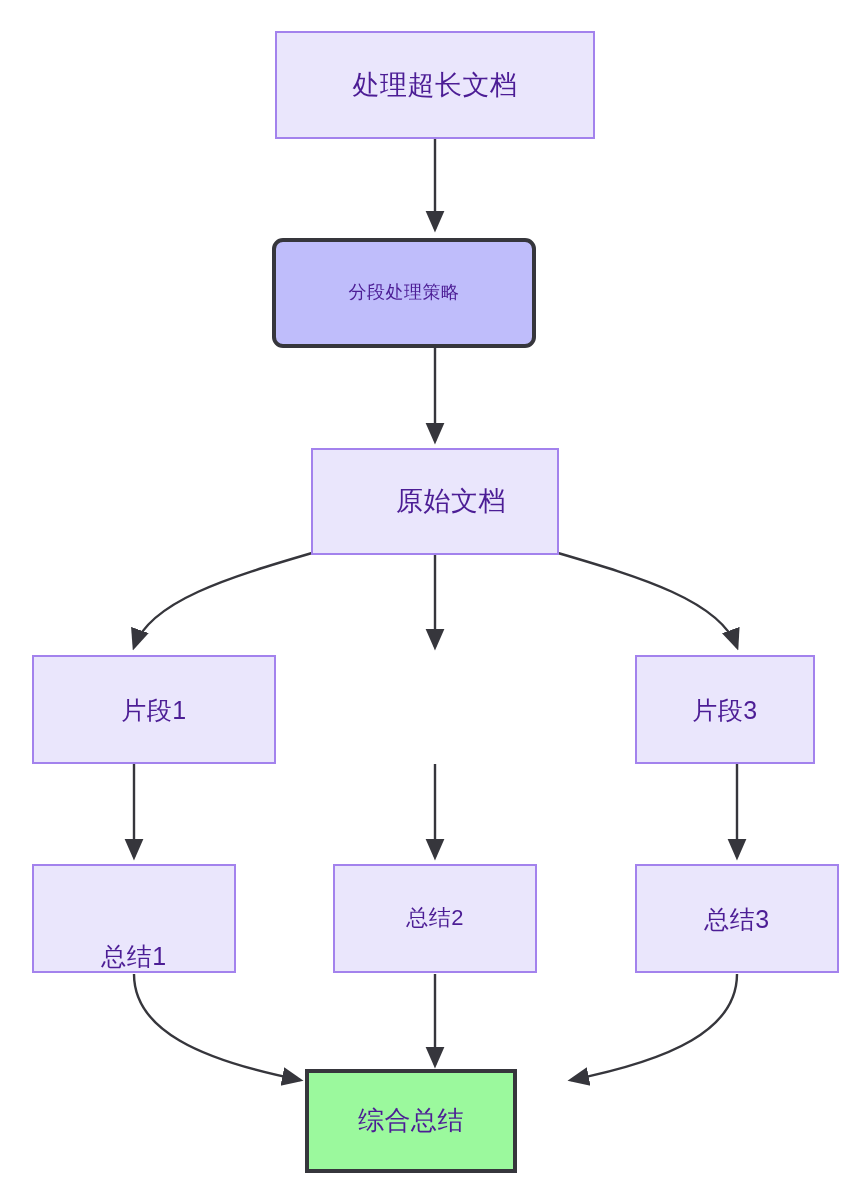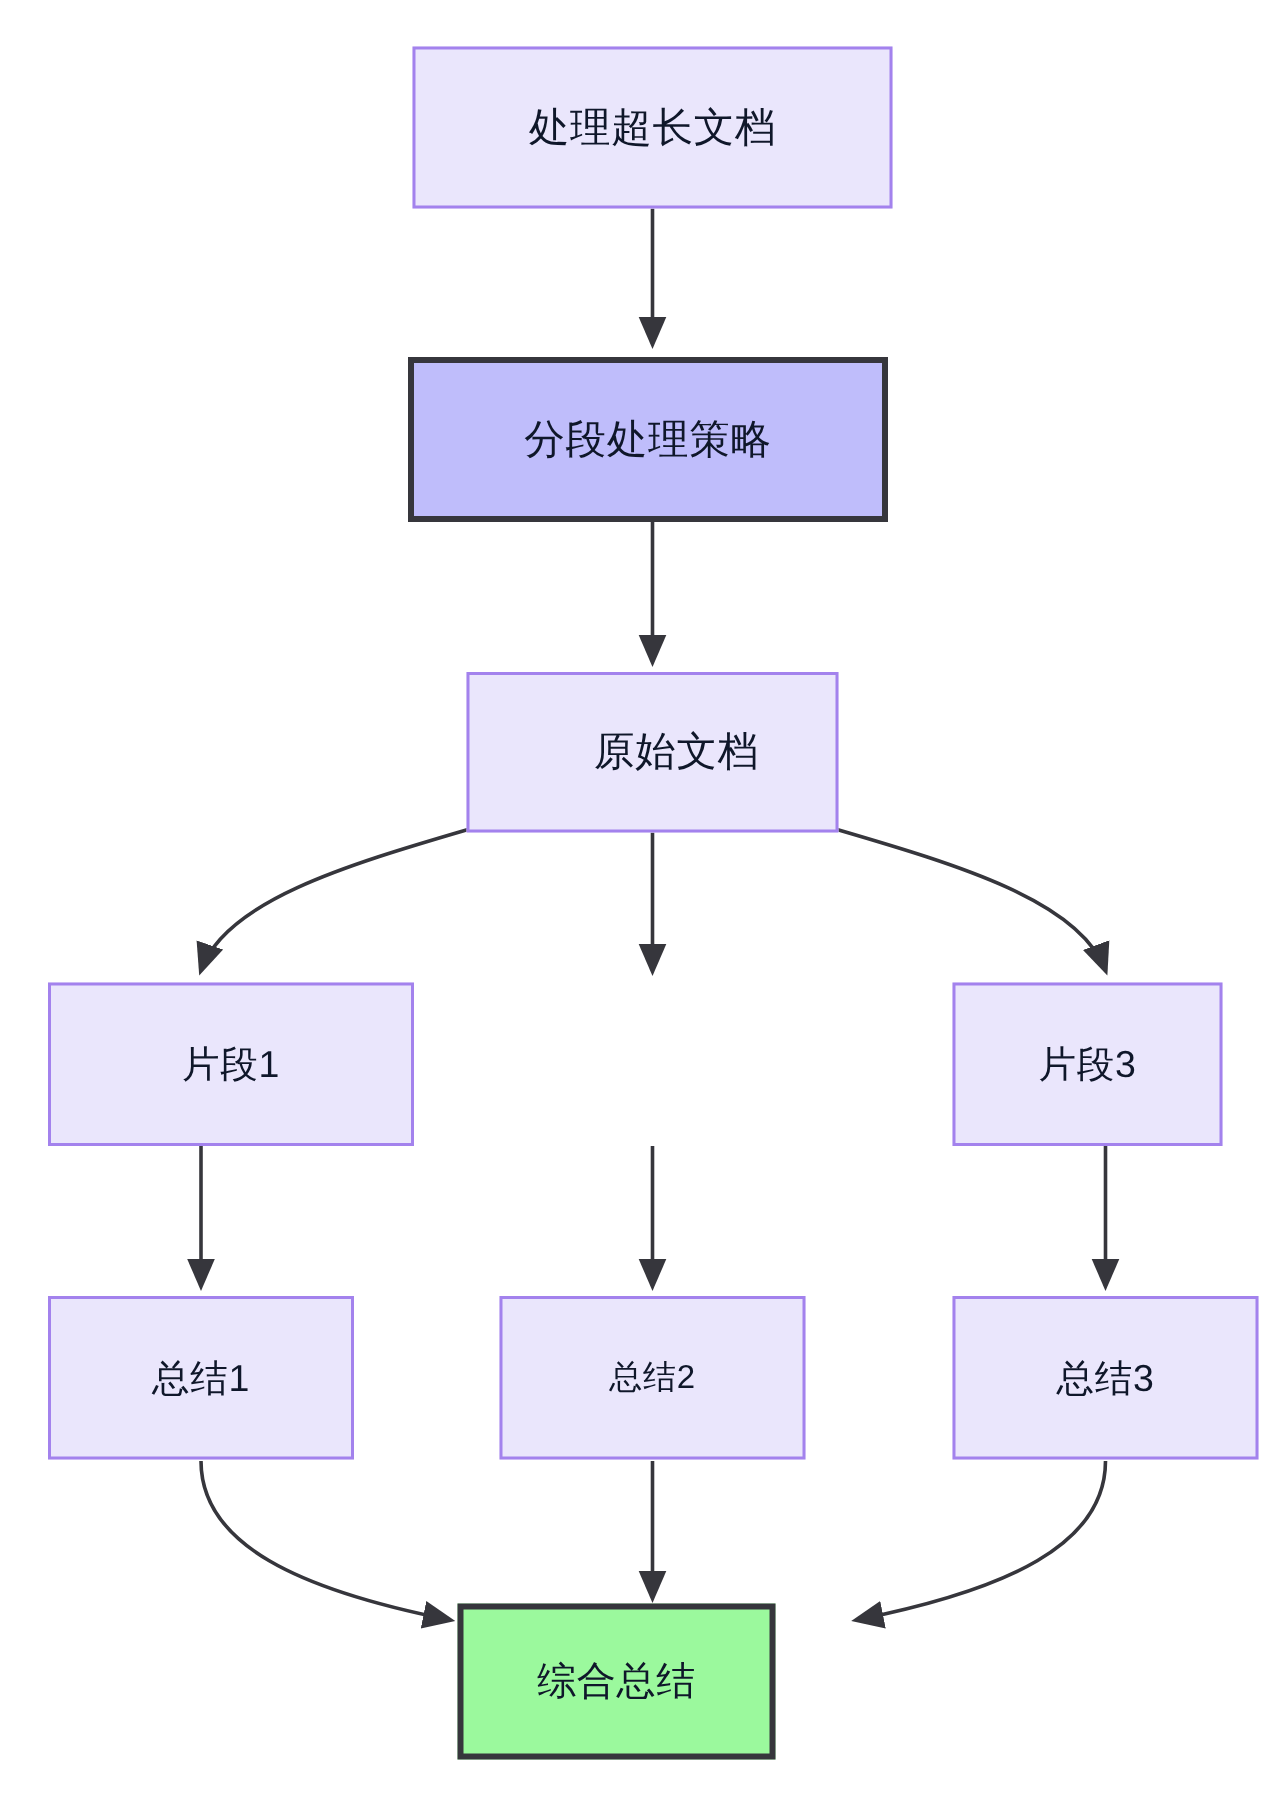--- a/index.html
+++ b/index.html
@@ -25,21 +25,21 @@
     height: 1196px;
     pointer-events: none;
   }
   .node {
     position: absolute;
     box-sizing: border-box;
     display: flex;
     align-items: center;
     justify-content: center;
     text-align: center;
-    color: #0f172a;
+    color: #4c1d95;
     letter-spacing: 0.5px;
     line-height: 1.2;
   }
   .node-normal {
     background: #eae6fc;
     border: 2px solid #a382ed;
   }
   .node-highlight {
     background: #bfbdfb;
     border: 4px solid #36363c;
@@ -87,38 +87,38 @@
       <path d="M 435 974 L 435 1065" marker-end="url(#arrowhead)"></path>
 
       <path d="M 737 974 C 737 1030, 671 1060, 571 1080" marker-end="url(#arrowhead)"></path>
     </g>
   </svg>
 
   <div class="node node-normal" style="left:275px; top:31px; width:320px; height:108px; font-size:27px;">
     <span class="node-label">处理超长文档</span>
   </div>
 
-  <div class="node node-highlight" style="left:272px; top:238px; width:320px; height:110px; font-size:27px;">
+  <div class="node node-highlight" style="left:272px; top:238px; width:264px; height:110px; font-size:18px;border-radius:11px;">
     <span class="node-label">分段处理策略</span>
   </div>
 
   <div class="node node-normal" style="left:311px; top:448px; width:248px; height:107px; font-size:27px;padding-left:32px;">
     <span class="node-label">原始文档</span>
   </div>
 
   <div class="node node-normal" style="left:32px; top:655px; width:244px; height:109px; font-size:25px;">
     <span class="node-label">片段1</span>
   </div>
 
 
   <div class="node node-normal" style="left:635px; top:655px; width:180px; height:109px; font-size:25px;">
     <span class="node-label">片段3</span>
   </div>
 
-  <div class="node node-normal" style="left:32px; top:864px; width:204px; height:109px; font-size:25px;">
+  <div class="node node-normal" style="left:32px; top:864px; width:204px; height:109px; font-size:25px;align-items:flex-end;">
     <span class="node-label">总结1</span>
   </div>
 
   <div class="node node-normal" style="left:333px; top:864px; width:204px; height:109px; font-size:22px;">
     <span class="node-label">总结2</span>
   </div>
 
   <div class="node node-normal" style="left:635px; top:864px; width:204px; height:109px; font-size:25px;">
     <span class="node-label">总结3</span>
   </div>

